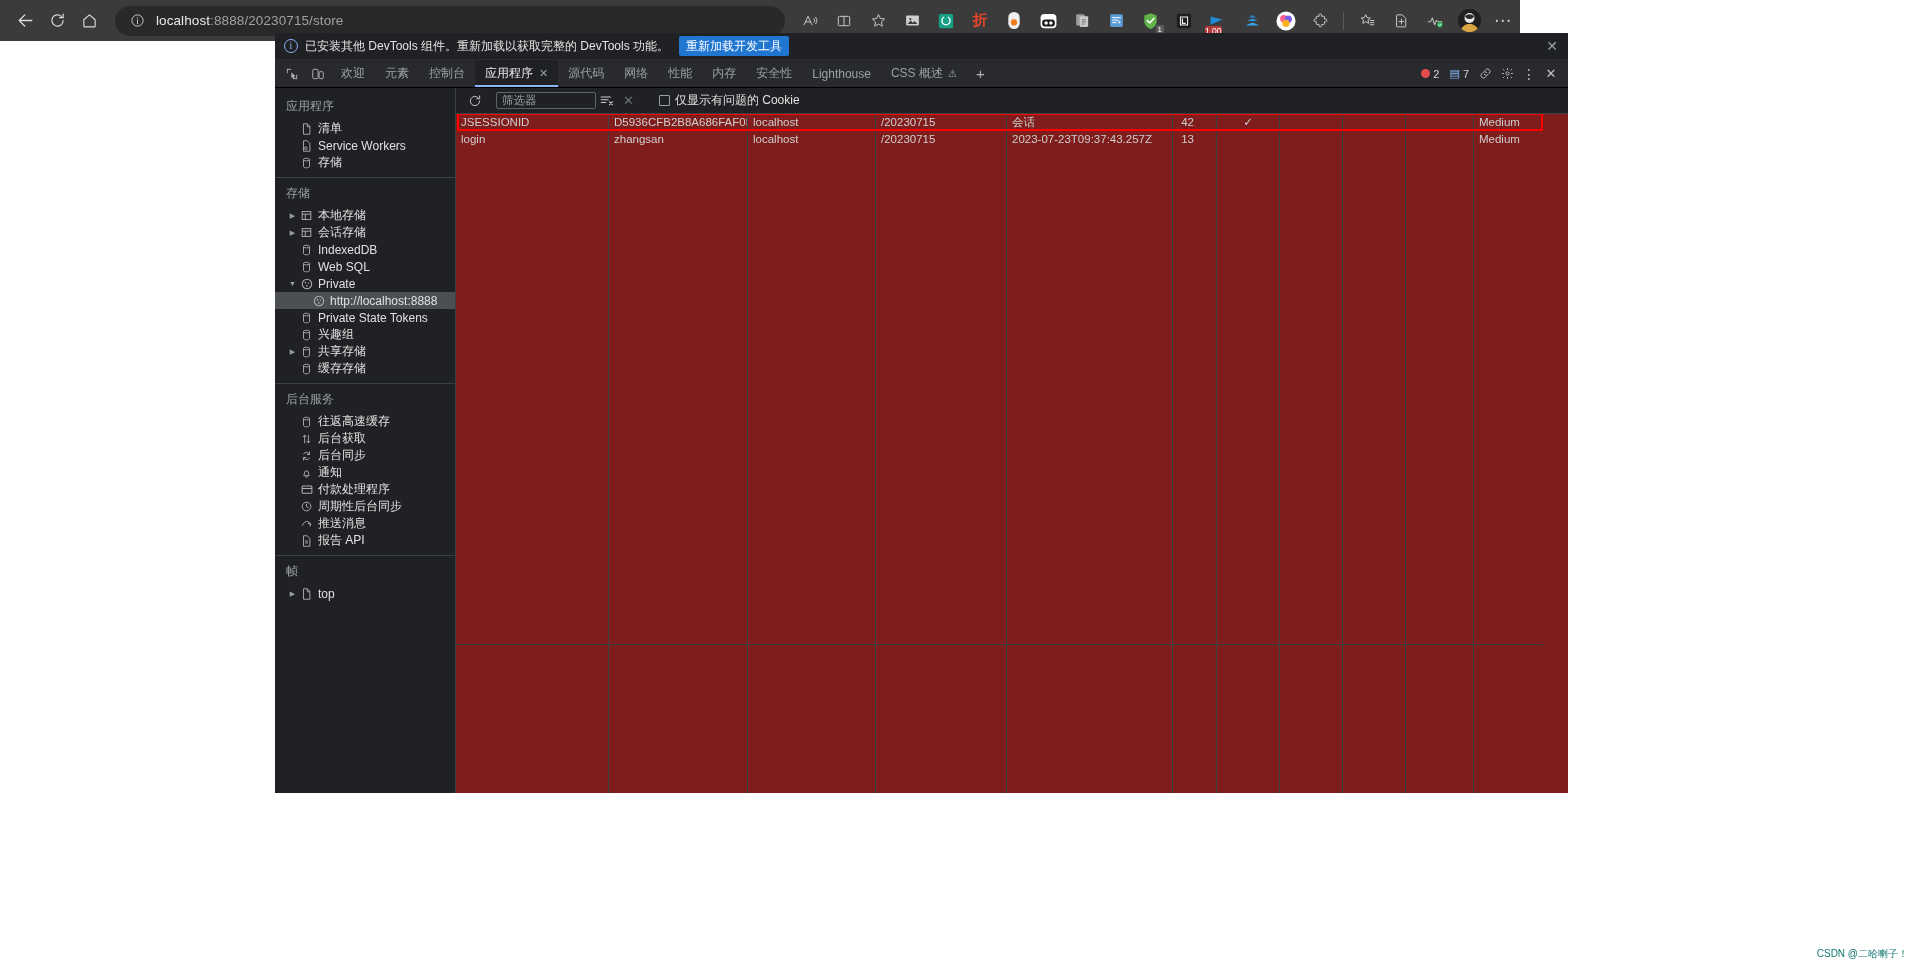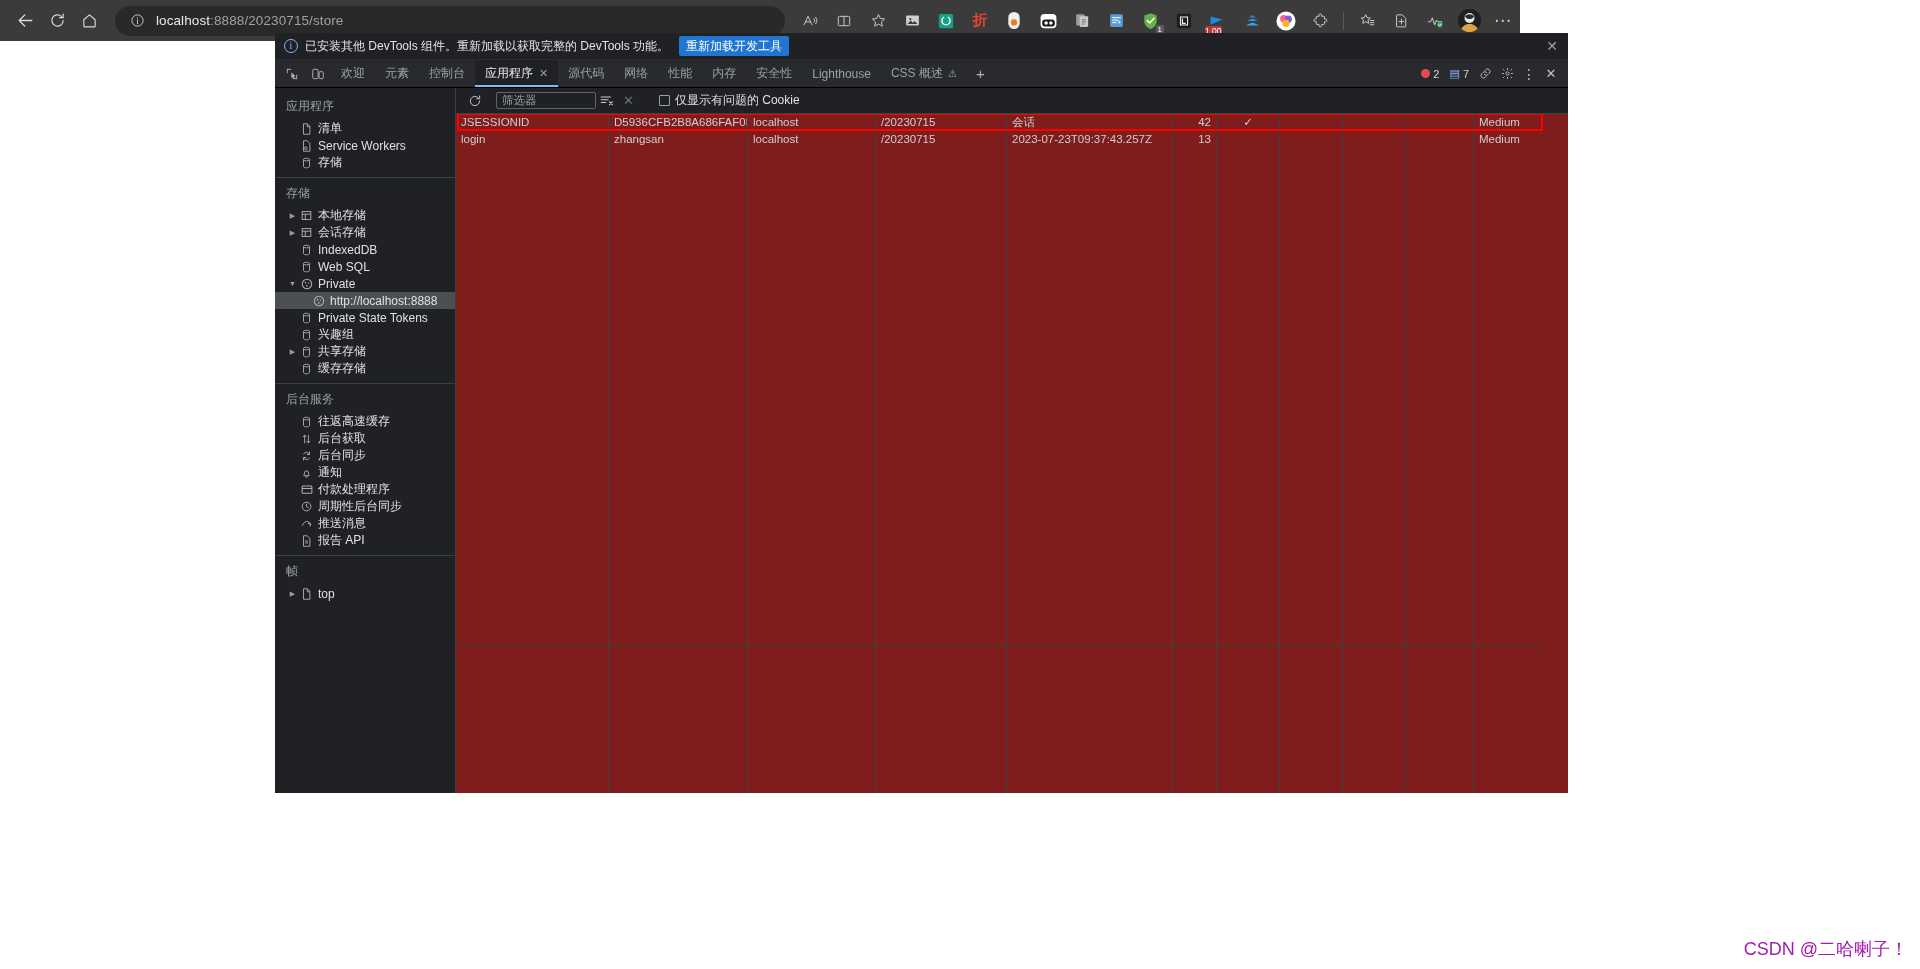--- a/index.html
+++ b/index.html
@@ -170,21 +170,21 @@
   .ct-check .box {
     width: 11px; height: 11px; border: 1px solid #9aa0a6; border-radius: 1px;
   }
   .ck-head {
     display: flex; height: 18px; background: #292a2d;
     border-bottom: 1px solid #3c4043; font-size: 11.5px; color: #e0e0e0;
   }
   .ck-head .cell { padding-left: 5px; border-right: 1px solid #3c4043; line-height: 17px; overflow: hidden; white-space: nowrap; }
   .ck-row { display: flex; height: 17px; font-size: 11.5px; color: #cfcfcf; position: relative; }
   .ck-row .cell { padding-left: 5px; border-right: 1px solid #3c4043; line-height: 16px; overflow: hidden; white-space: nowrap; }
-  .ck-row .cell.num { text-align: right; padding-right: 5px; padding-left: 0; }
+  .ck-row .cell.num { text-align: right; padding-right: 22px; padding-left: 0; }
   .ck-row .cell.ctr { text-align: center; padding-left: 0; }
   .ck-grid {
     position: relative; flex: 1; overflow: hidden;
     background: #7f1d1d;
   }
   
   .vline { position: absolute; top: 0; bottom: 0; width: 1px; background: #3c4043; }
   .hl-box {
     position: absolute; border: 2px solid #f00; pointer-events: none;
   }
@@ -193,21 +193,21 @@
     text-align: center; color: #9aa0a6; font-size: 15px;
   }
 
   
   .bottom-white {
     position: absolute; left: 275px; top: 793px;
     width: 1293px; height: 176px; background: #fff;
   }
   .watermark {
     position: absolute; right: 12px; bottom: 8px;
-    color: #a21caf; font-size: 18px;
+    color: #0f766e; font-size: 10px;
   }
   .right-white { position: absolute; left: 1568px; top: 41px; width: 352px; height: 928px; background: #fff; }
 </style>
 </head>
 <body>
 
 <div id="root">
 
   <div class="page-white"></div>
   <div class="right-white"></div>

